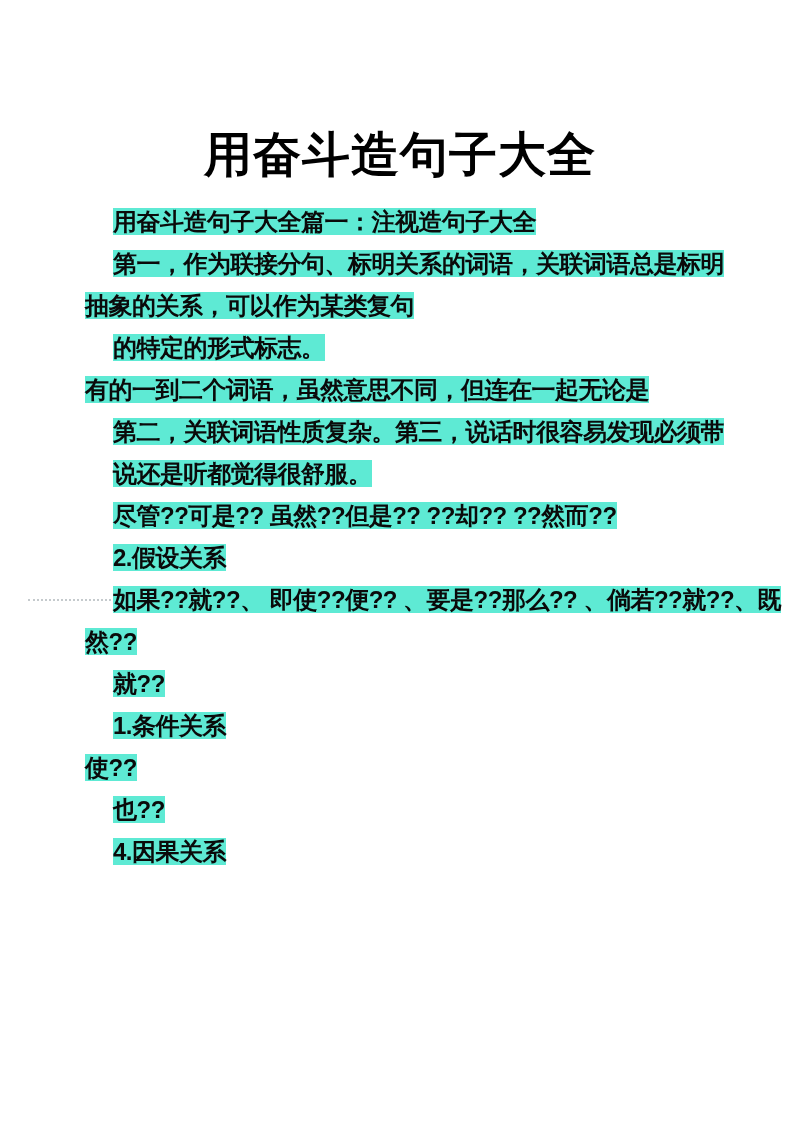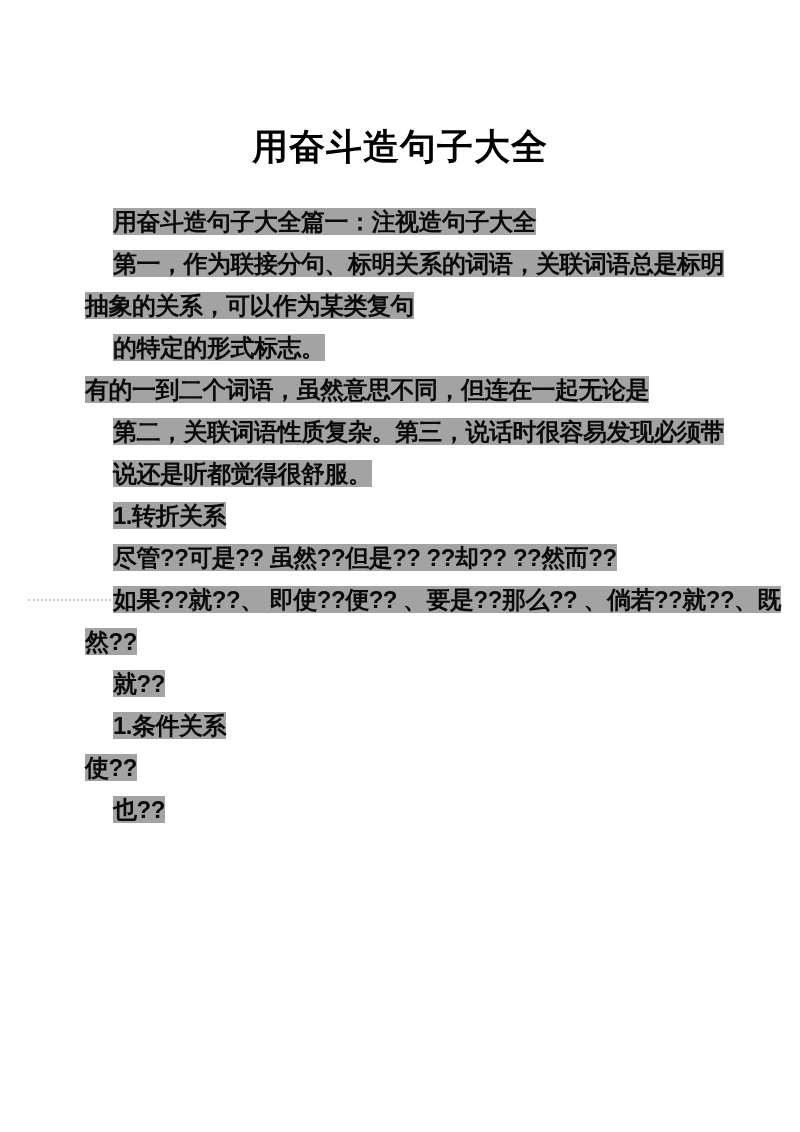--- a/index.html
+++ b/index.html
@@ -17,21 +17,21 @@
   }
   .doc-title {
     position: absolute;
     top: 98px;
     left: 0;
     width: 100%;
     height: 50px;
     line-height: 50px;
     text-align: center;
     font-family: "Liberation Serif", serif;
-    font-size: 36px;
+    font-size: 48px;
     font-weight: 700;
     color: #000000;
     letter-spacing: 1px;
     z-index: 2;
   }
   .page-break-divider {
     position: absolute;
     top: 599px;
     left: 28px;
     width: 747px;
@@ -52,41 +52,42 @@
     font-size: 24px;
     font-weight: 700;
     color: #0a0a0a;
     white-space: nowrap;
     letter-spacing: -0.5px;
   }
   .line.indent {
     padding-left: 28px;
   }
   .line > span {
-    background: #a3a3a3; 
+    background: #5eead4; 
   }
 </style>
 </head>
 <body>
 
 <div class="page">
   <h1 class="doc-title">用奋斗造句子大全</h1>
 
   <div class="page-break-divider"></div>
 
   <div class="doc-body">
       <div class="line indent"><span>用奋斗造句子大全篇一：注视造句子大全</span></div>
       <div class="line indent"><span>第一，作为联接分句、标明关系的词语，关联词语总是标明</span></div>
       <div class="line"><span>抽象的关系，可以作为某类复句</span></div>
       <div class="line indent"><span>的特定的形式标志。</span></div>
       <div class="line"><span>有的一到二个词语，虽然意思不同，但连在一起无论是</span></div>
       <div class="line indent"><span>第二，关联词语性质复杂。第三，说话时很容易发现必须带</span></div>
       <div class="line indent"><span>说还是听都觉得很舒服。</span></div>
-      <div class="line indent"><span>1.转折关系</span></div>
       <div class="line indent"><span>尽管??可是??  虽然??但是?? ??却?? ??然而??</span></div>
+      <div class="line indent"><span>2.假设关系</span></div>
       <div class="line indent"><span>如果??就??、  即使??便??  、要是??那么??  、倘若??就??、既</span></div>
       <div class="line"><span>然??</span></div>
       <div class="line indent"><span>就??</span></div>
       <div class="line indent"><span>1.条件关系</span></div>
       <div class="line"><span>使??</span></div>
       <div class="line indent"><span>也??</span></div>
+      <div class="line indent"><span>4.因果关系</span></div>
     </div>
 </div>
 
 </body></html>

